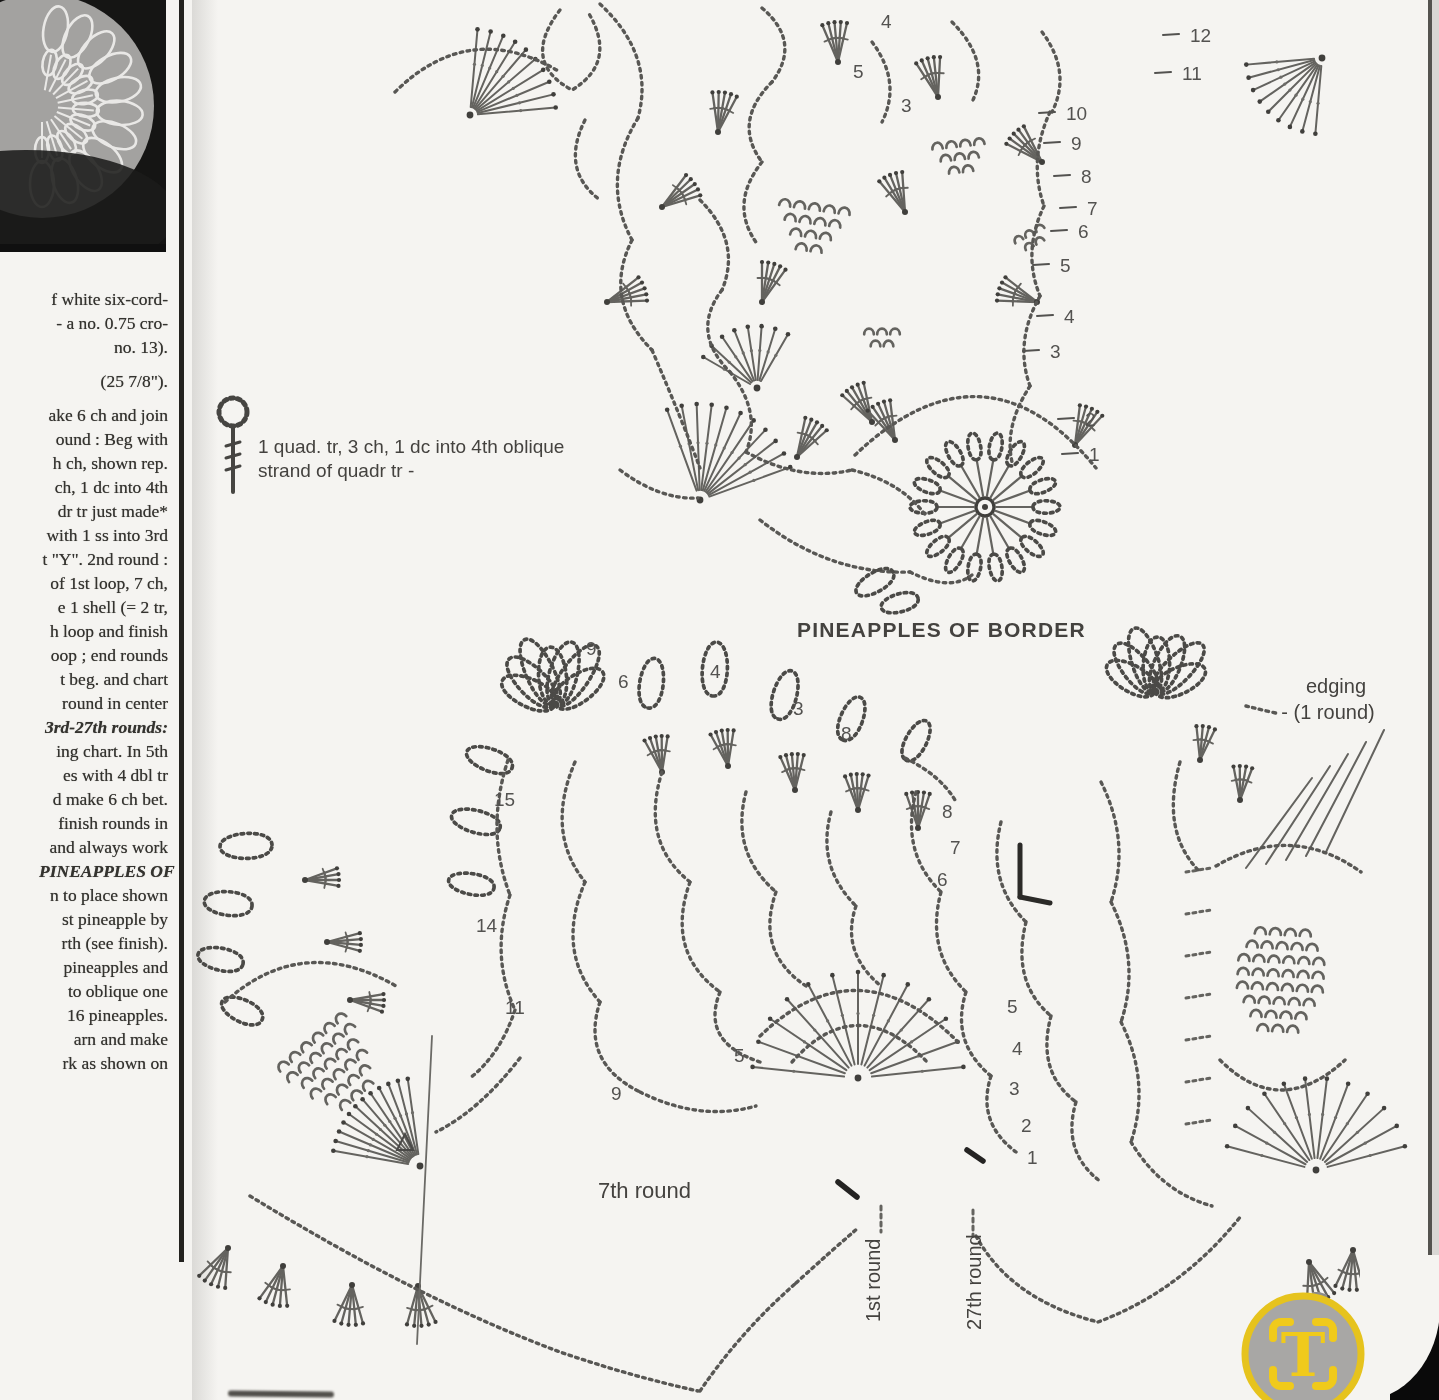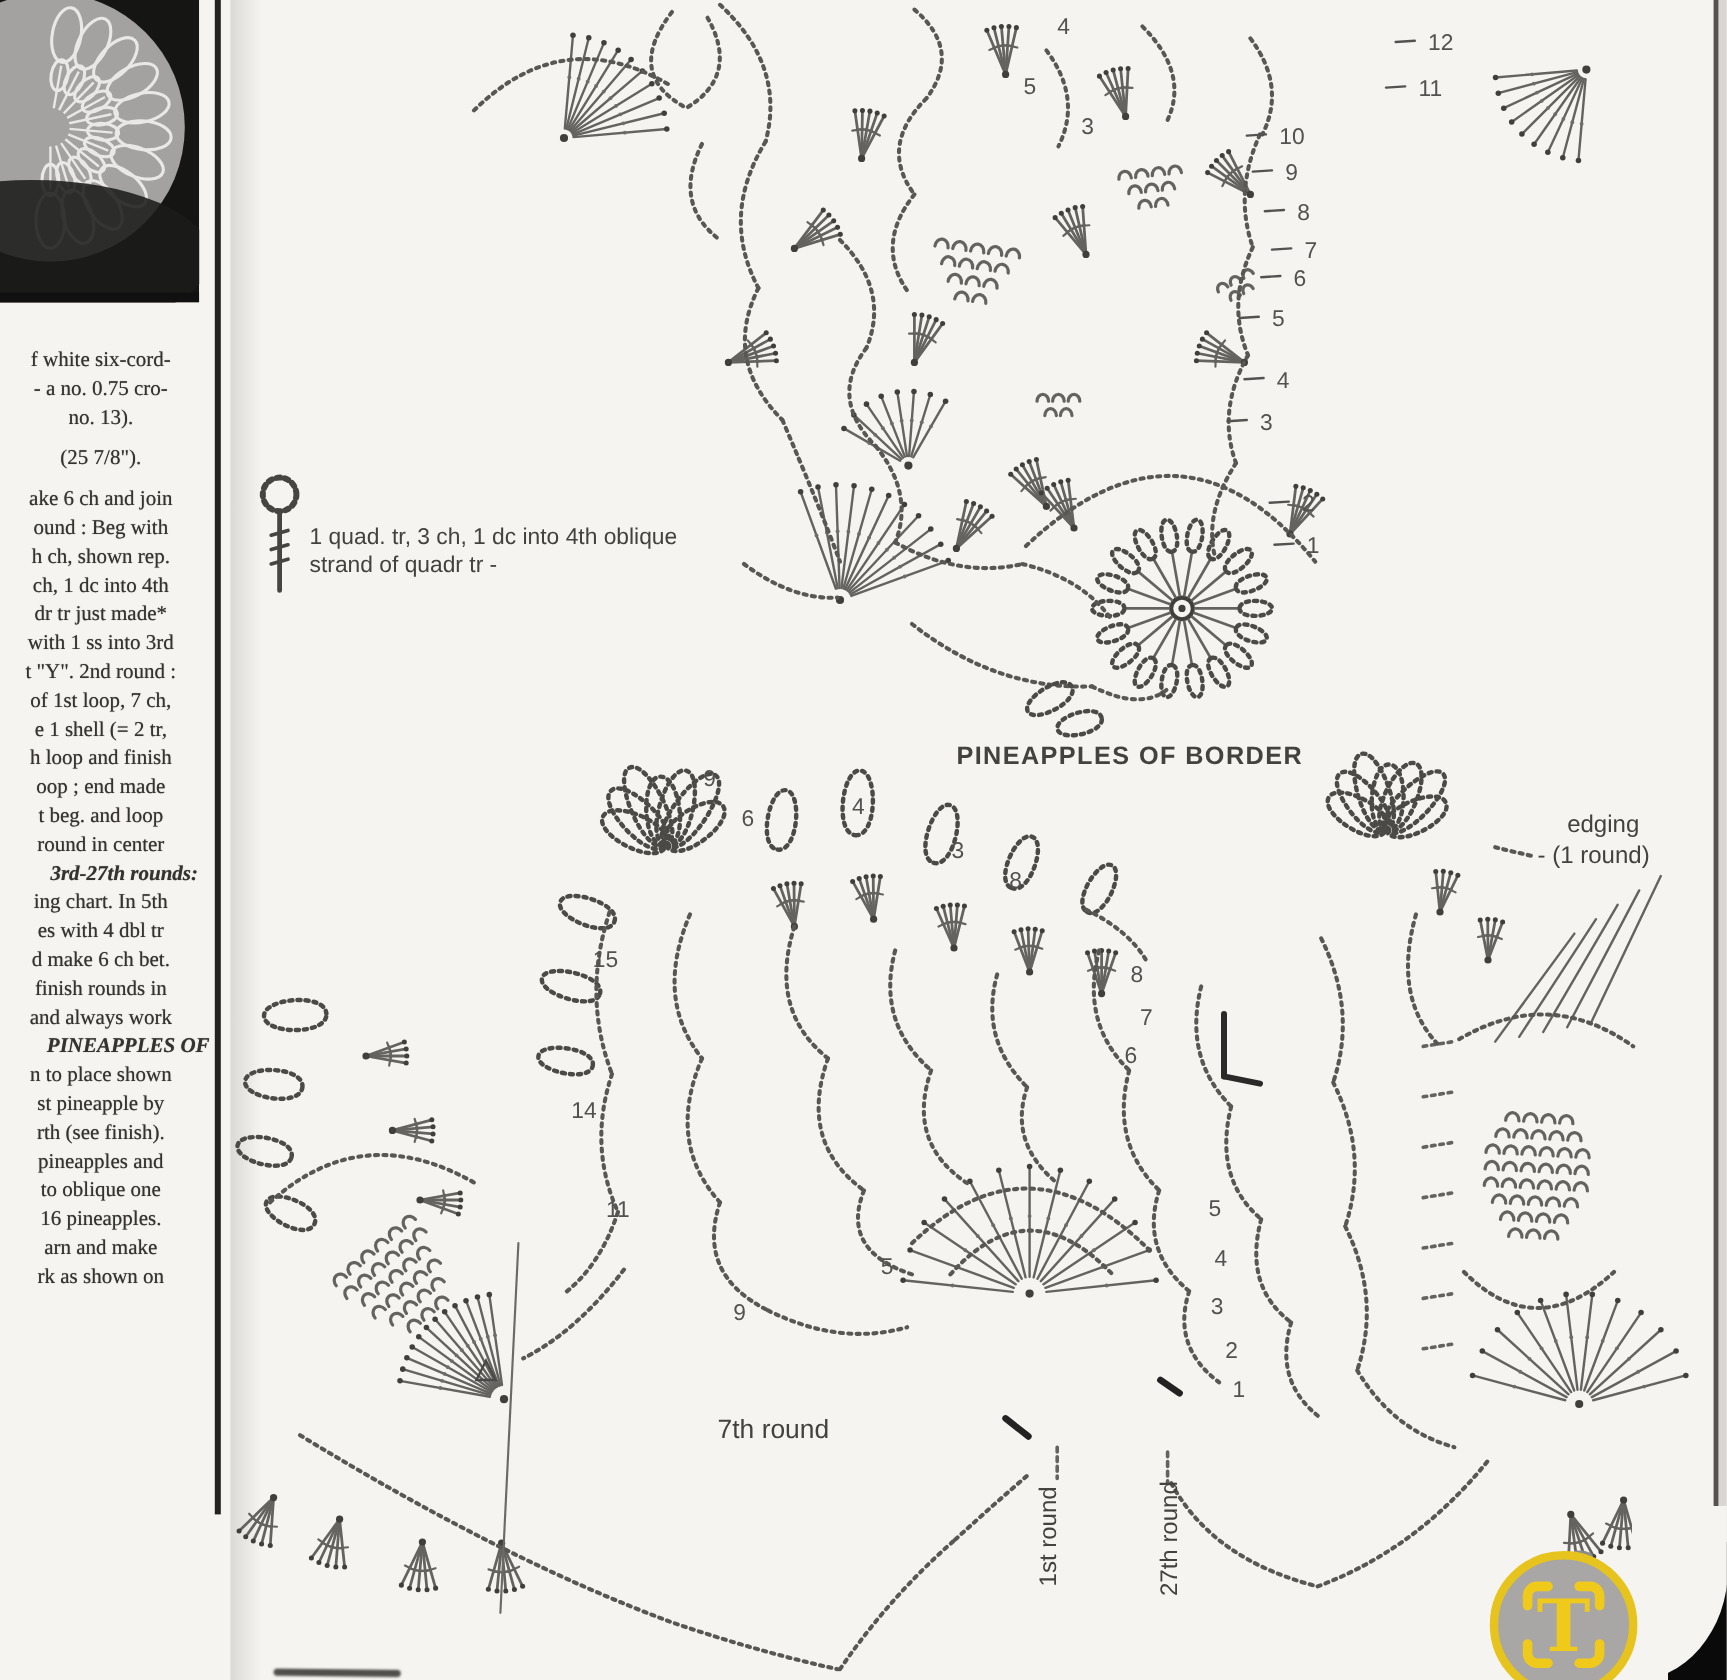--- a/index.html
+++ b/index.html
@@ -3,21 +3,21 @@
 <meta charset="utf-8">
 <style>
   html,body{margin:0;padding:0;}
   body{width:1439px;height:1400px;position:relative;overflow:hidden;
        background:#f5f4f1;font-family:"Liberation Sans",sans-serif;}
   #page{position:absolute;inset:0;background:#f5f4f1;}
   
   #leftcol{position:absolute;left:0;top:287px;width:168px;text-align:right;
            font-family:"Liberation Serif",serif;font-size:17.5px;line-height:24px;
            color:#34332f;text-shadow:0 0 .7px rgba(40,38,34,.65);white-space:nowrap;}
-  #leftcol .tline{overflow:visible;text-align:center;}
+  #leftcol .tline{overflow:visible;}
   #leftcol .bi{font-style:italic;font-weight:700;padding-left:39px;}
   
   #photo{position:absolute;left:0;top:0;width:166px;height:252px;}
   
   #rule{position:absolute;left:179px;top:0;width:5px;height:1262px;background:#23221f;}
   
   #gutter{position:absolute;left:192px;top:0;width:26px;height:1400px;
           background:linear-gradient(to right,rgba(60,58,54,.14),rgba(60,58,54,0));}
   
   #rightstrip{position:absolute;right:0;top:0;width:10px;height:1400px;background:#d9d7d4;}
@@ -96,22 +96,22 @@
       <div class="tline" style="margin-top: 10px;">ake 6 ch and join</div>
       <div class="tline">ound : Beg with</div>
       <div class="tline">h ch, shown rep.</div>
       <div class="tline">ch, 1 dc into 4th</div>
       <div class="tline">dr tr just made*</div>
       <div class="tline">with 1 ss into 3rd</div>
       <div class="tline">t "Y". 2nd round :</div>
       <div class="tline">of 1st loop, 7 ch,</div>
       <div class="tline">e 1 shell (= 2 tr,</div>
       <div class="tline">h loop and finish</div>
-      <div class="tline">oop ; end made</div>
-      <div class="tline">t beg. and loop</div>
+      <div class="tline">oop ; end rounds</div>
+      <div class="tline">t beg. and chart</div>
       <div class="tline">round in center</div>
       <div class="tline bi">3rd-27th rounds:</div>
       <div class="tline">ing chart. In 5th</div>
       <div class="tline">es with 4 dbl tr</div>
       <div class="tline">d make 6 ch bet.</div>
       <div class="tline">finish rounds in</div>
       <div class="tline">and always work</div>
       <div class="tline bi">PINEAPPLES OF</div>
       <div class="tline">n to place shown</div>
       <div class="tline">st pineapple by</div>

